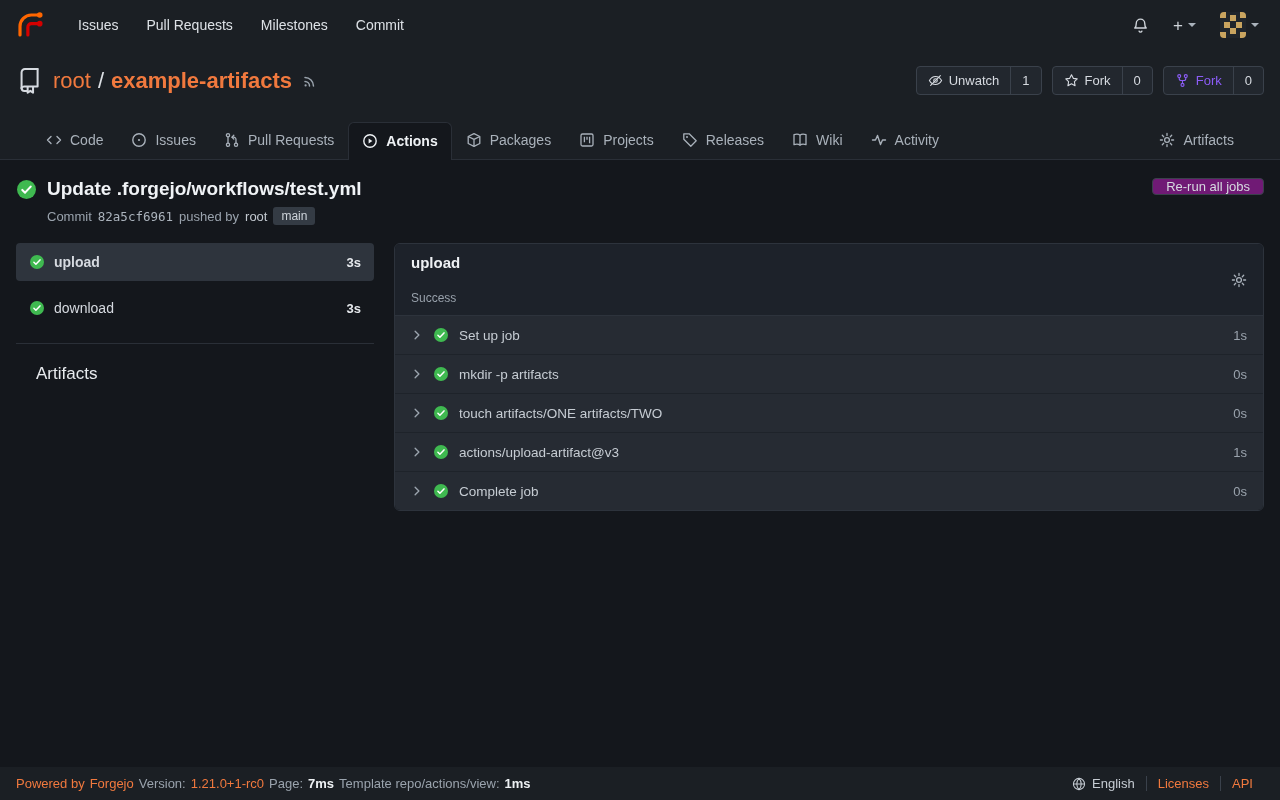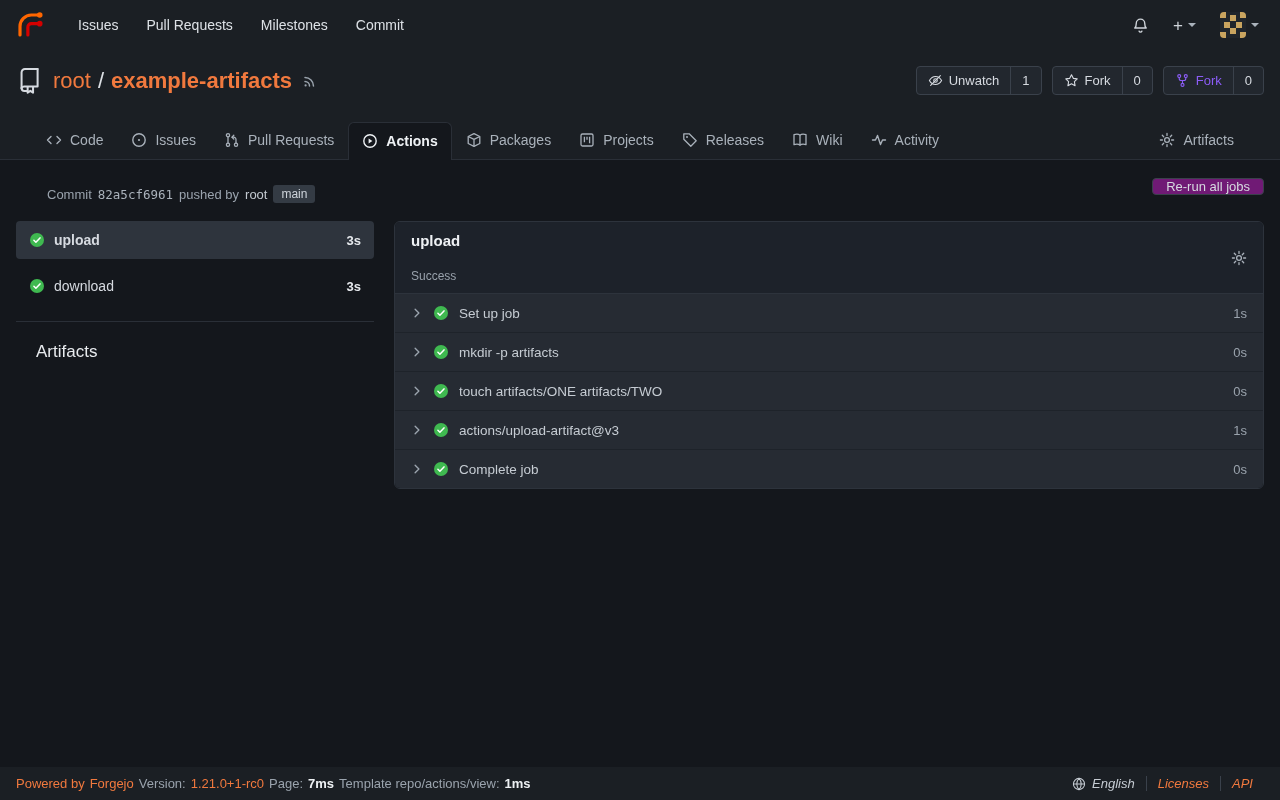--- a/index.html
+++ b/index.html
@@ -78,21 +78,21 @@
   .step-row { display:flex; align-items:center; gap:10px; padding:11px 16px; border-top:1px solid #1e232a; color:#c6ccd3; font-size:13.5px; cursor:pointer; }
   .step-row:first-child { border-top:none; }
   .chev { color:#9aa3ad; flex-shrink:0; }
   .step-dur { margin-left:auto; color:#9aa3ad; font-size:13px; }
 
   
   .footer { background:#1b1f24; padding:9px 16px; display:flex; align-items:center; font-size:13px; color:#9aa3ad; flex-shrink:0; }
   .footer-left { display:flex; gap:5px; align-items:center; flex-wrap:nowrap; }
   .flink { color:var(--link); cursor:pointer; }
   .fbold { color:#eef1f4; font-weight:700; }
-  .footer-right { margin-left:auto; display:flex; align-items:flex-end;font-style:italic; }
+  .footer-right { margin-left:auto; display:flex; align-items:flex-end; }
   .fitem { display:flex; align-items:center; gap:6px; padding:0 11px; border-left:1px solid #3a414b; cursor:pointer; color:#c6ccd3; }
   .fitem:first-child { border-left:none; }
   .fitem.orange { color:var(--link); }
 
   :root { --link:#f1793e; --green:#3fb950; }
   .check-circle { flex-shrink:0; }
 </style>
 </head>
 <body>
 
@@ -280,20 +280,29 @@
         <path d="M8 1.4v2M8 12.6v2M1.4 8h2M12.6 8h2M3.3 3.3l1.4 1.4M11.3 11.3l1.4 1.4M12.7 3.3l-1.4 1.4M4.7 11.3l-1.4 1.4"></path>
       </svg>
       <span>Artifacts</span>
     </a>
   </div>
 </header>
 
 <main class="main">
   <div class="run-header">
     <div>
+      <div class="run-title-wrap">
+        <span class="check-circle">
+          <svg width="21" height="21" viewBox="0 0 16 16">
+              <circle cx="8" cy="8" r="7.2" fill="#3fb950"></circle>
+              <path d="M4.8 8.3l2.1 2.1 4.3-4.6" stroke="#ffffff" stroke-width="1.6" fill="none" stroke-linecap="round" stroke-linejoin="round"></path>
+            </svg>
+        </span>
+        <h1 class="run-title">Update .forgejo/workflows/test.yml</h1>
+      </div>
       <div class="commit-line">
         <span>Commit</span>
         <span class="commit-sha">82a5cf6961</span>
         <span>pushed by</span>
         <span class="commit-pusher">root</span>
         <span class="branch-badge">main</span>
       </div>
     </div>
     <button class="rerun-btn">Re-run all jobs</button>
   </div>

